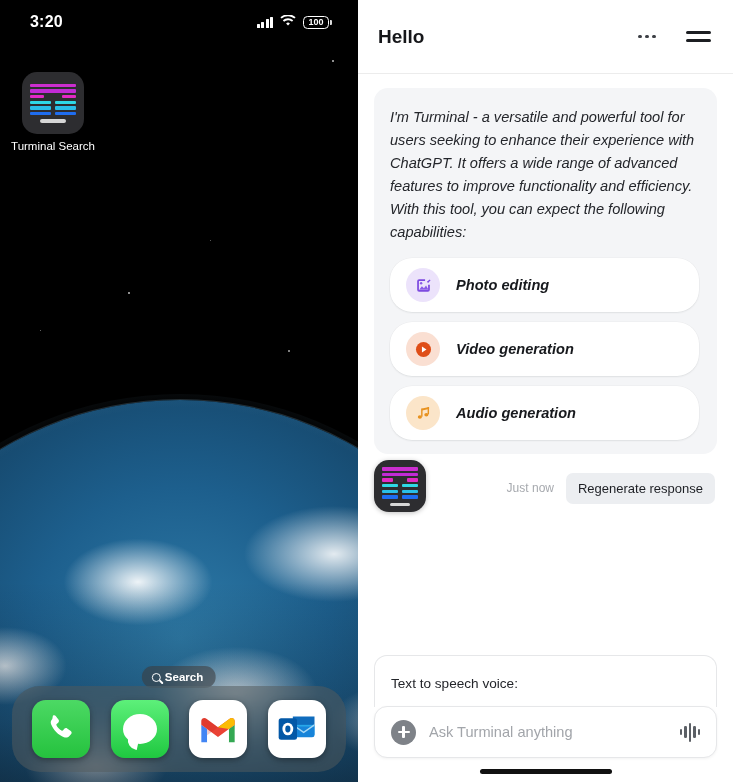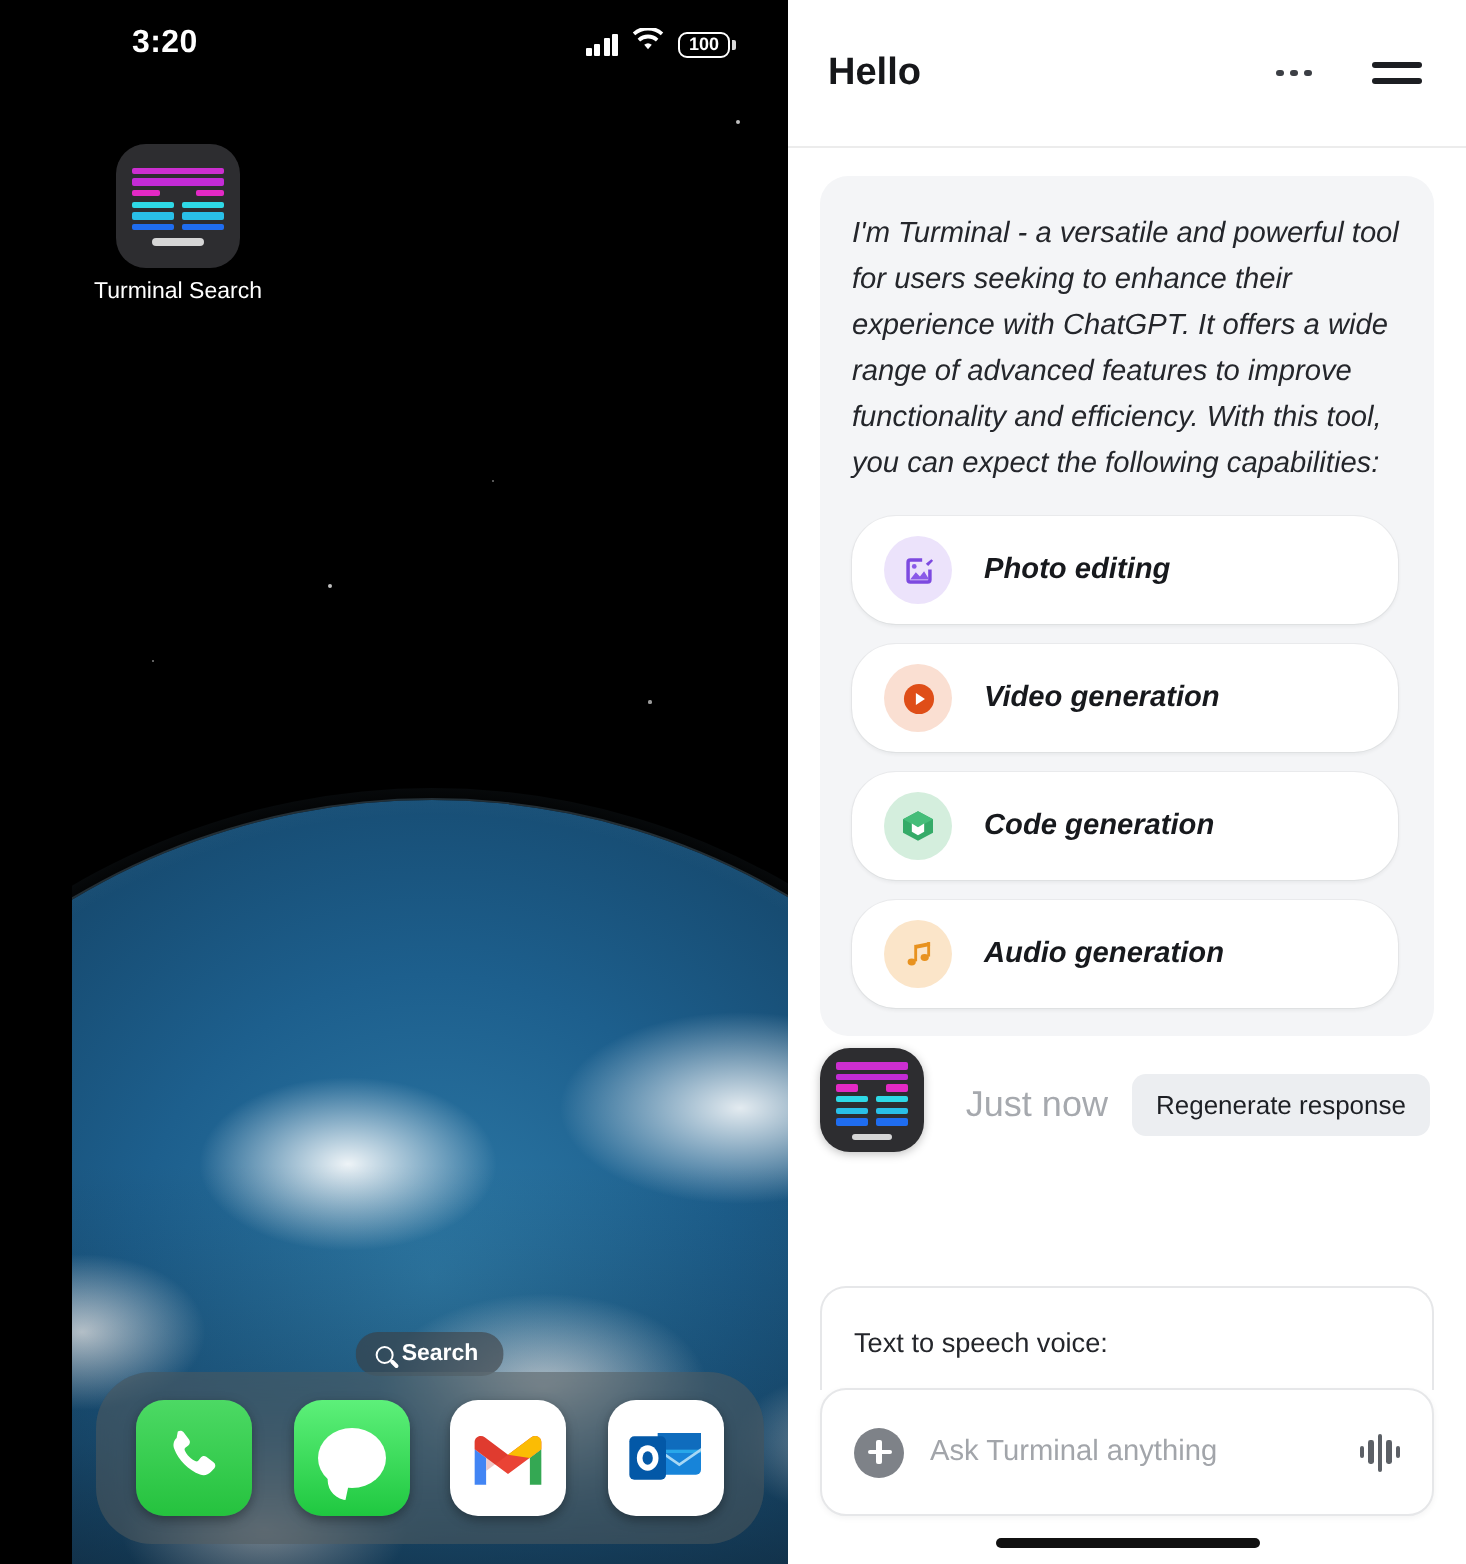--- a/index.html
+++ b/index.html
@@ -2,21 +2,21 @@
 <html><head>
 <meta charset="utf-8">
 <style>
   * { box-sizing: border-box; margin: 0; padding: 0; }
   html, body {
     width: 733px; height: 782px;
     overflow: hidden;
     font-family: "Liberation Sans", sans-serif;
     background: #000;
   }
-  .screen { display: flex; width: 733px; height: 782px; padding-left: 36px; }
+  .screen { display: flex; width: 733px; height: 782px; }
 
   
   .phone {
     position: relative;
     width: 358px; height: 782px;
     background: #000;
     overflow: hidden;
     flex: 0 0 358px;
   }
   .wallpaper { position: absolute; inset: 0; background: #000; overflow: hidden; }
@@ -167,36 +167,36 @@
   .msg-foot {
     margin-top: 12px; display: flex; align-items: center; justify-content: flex-end; gap: 12px;
     padding-right: 2px; position: relative; min-height: 44px;
   }
   .bot-avatar {
     position: absolute; left: 0; top: -6px;
     width: 52px; height: 52px; border-radius: 15px; background: #2d2d30;
     display: flex; flex-direction: column; justify-content: center;
     padding: 7px 8px 6px; box-shadow: 0 1px 5px rgba(0,0,0,.25);
   }
-  .timestamp { font-size: 18px; color: #a6a9ae; }
+  .timestamp { font-size: 12px; color: #a6a9ae; }
   .regen-btn {
     background: #eceef1; border: none; border-radius: 7px;
     padding: 8px 12px; font-size: 13px; font-weight: 400; color: #1d1f24;
     font-family: "Liberation Sans", sans-serif; cursor: pointer;
   }
 
   .composer-area { flex: 0 0 auto; padding: 10px 16px 0; }
   .tts-card {
     border: 1px solid #e6e7e9; border-radius: 13px 13px 0 0;
     padding: 20px 16px 16px; font-size: 13.6px; color: #24262b;
     border-bottom: none; background: #fff;
   }
   .input-bar {
     border: 1px solid #e6e7e9; border-radius: 13px;
-    height: 64px; display: flex; align-items: center; gap: 13px;
+    height: 52px; display: flex; align-items: center; gap: 13px;
     padding: 0 16px; background: #fff;
     box-shadow: 0 1px 3px rgba(20,22,28,.05);
     margin-top: -1px;
   }
   .plus-btn {
     width: 25px; height: 25px; flex: 0 0 25px; border-radius: 50%; background: #7e8288;
     display: flex; align-items: center; justify-content: center; position: relative;
   }
   .plus-btn::before, .plus-btn::after { content:""; position: absolute; background: #fff; border-radius: 1px; }
   .plus-btn::before { width: 12px; height: 2.2px; }
@@ -368,30 +368,20 @@
             <span class="cap-ic" style="background:#fadfd2;">
               <svg width="21" height="21" viewBox="0 0 24 24">
                 <circle cx="12" cy="12" r="8.6" fill="#df4e18"></circle>
                 <path d="M10.2 8.6 15.4 12l-5.2 3.4z" fill="#fff"></path>
               </svg>
             </span>
             <span class="cap-label">Video generation</span>
           </div>
 
 
-          <div class="cap-item">
-            <span class="cap-ic" style="background:#d4eedd;">
-              <svg width="20" height="20" viewBox="0 0 24 24">
-                <path d="M12 3.2 21 8v8l-9 4.8L3 16V8z" fill="#35ab68"></path>
-                <path d="M12 3.2 21 8l-9 4.8L3 8z" fill="#45bd79"></path>
-                <path d="M12 12.8 8.3 10.5v4.9L12 17.6l3.7-2.2v-4.9z" fill="#fff"></path>
-              </svg>
-            </span>
-            <span class="cap-label">Code generation</span>
-          </div>
 
           <div class="cap-item">
             <span class="cap-ic" style="background:#fbe5c9;">
               <svg width="19" height="19" viewBox="0 0 24 24">
                 <path d="M10.2 5.6 19 3.8v2.5l-8.8 1.8z" fill="#e8921f"></path>
                 <rect x="9" y="5.6" width="1.8" height="10.4" fill="#e8921f"></rect>
                 <rect x="17.2" y="3.8" width="1.8" height="9.2" fill="#e8921f"></rect>
                 <ellipse cx="7.4" cy="16.4" rx="2.6" ry="2.2" fill="#e8921f"></ellipse>
                 <ellipse cx="15.6" cy="13.6" rx="2.6" ry="2.2" fill="#e8921f"></ellipse>
               </svg>

